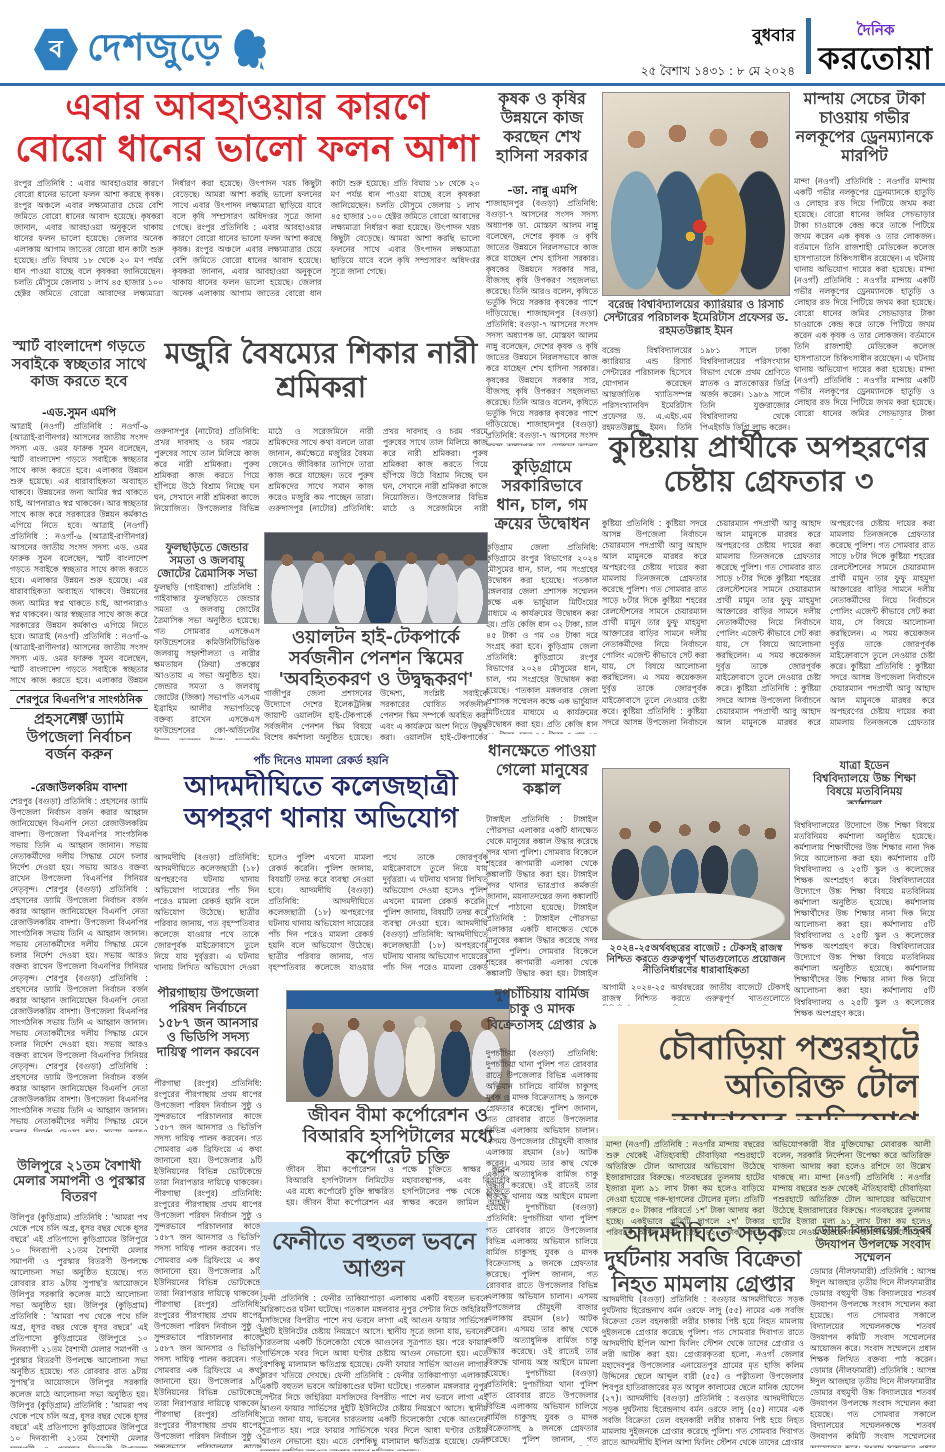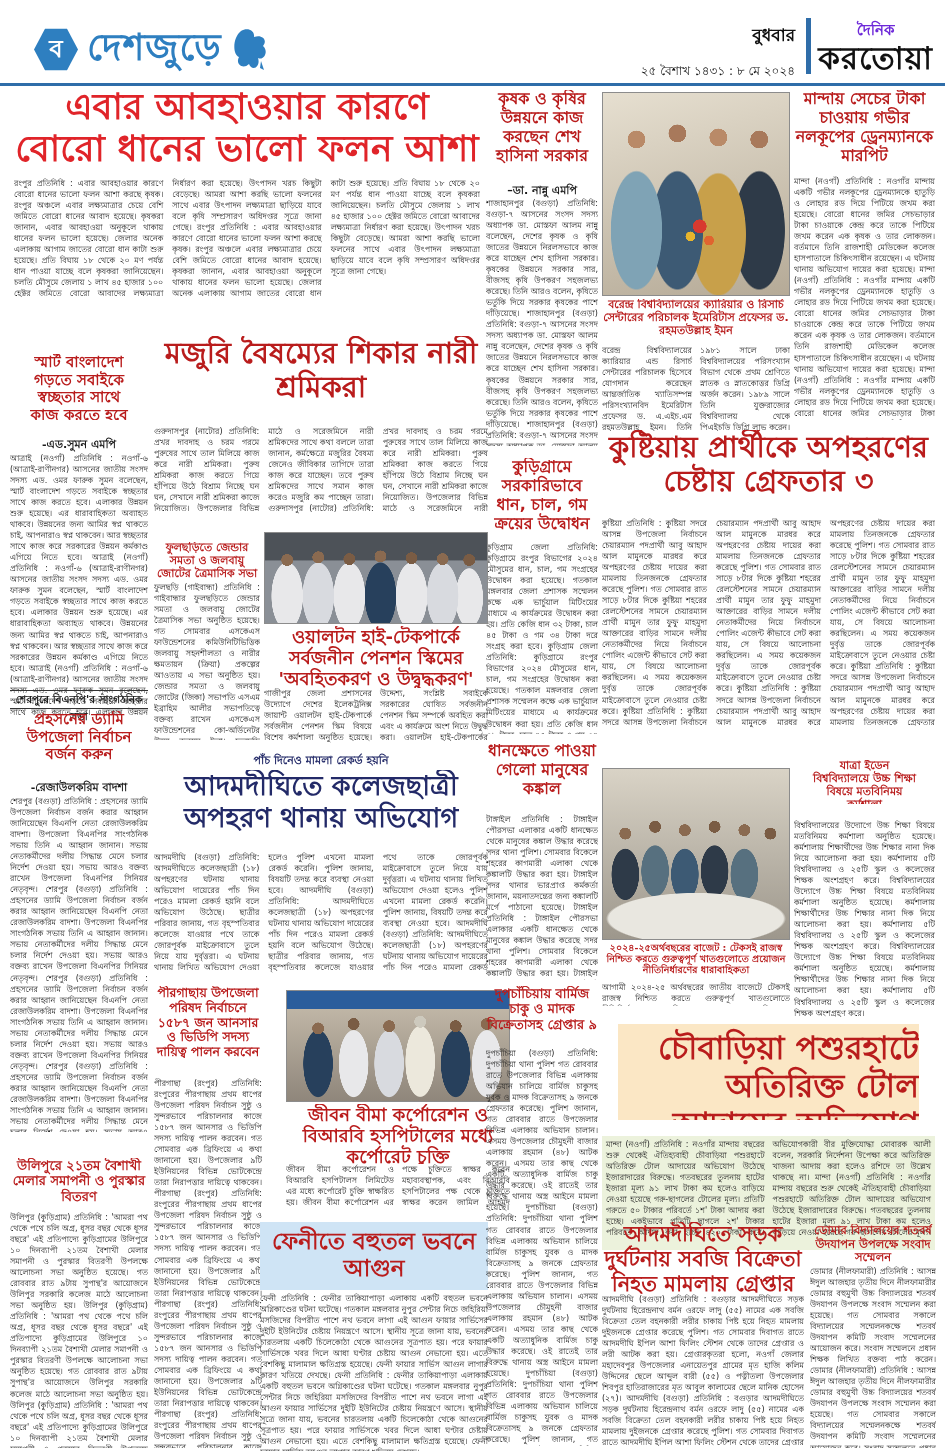--- a/index.html
+++ b/index.html
@@ -2,21 +2,21 @@
 <html><head>
 <meta charset="utf-8">
 <style>
   html,body{margin:0;padding:0;background:#fff;}
   .page{position:relative;width:945px;height:1452px;background:#fff;overflow:hidden;
         font-family:"DejaVu Sans","Liberation Sans",sans-serif;color:#1c1c1c;}
   .abs{position:absolute;}
   .bodytxt{font-size:8px;line-height:1.38;text-align:justify;color:#222;overflow:hidden;}
   .cols2{column-count:2;column-gap:8px;}
   .cols3{column-count:3;column-gap:9px;}
-  .hl{font-weight:bold;color:#b91c1c;text-align:center;line-height:1.18;overflow:hidden;}
+  .hl{font-weight:bold;color:#404040;text-align:center;line-height:1.18;overflow:hidden;}
   .byline{font-weight:bold;font-size:11px;text-align:center;}
   .kicker{font-weight:bold;font-size:11px;text-align:center;}
   .photo{border:1px solid #8c8c8c;overflow:hidden;}
   .hex{display:inline-flex;align-items:center;justify-content:center;width:44px;height:46px;
        background:#2e7fc0;color:#fff;font-size:24px;font-weight:bold;
        clip-path:polygon(25% 5%,75% 5%,100% 50%,75% 95%,25% 95%,0% 50%);}
   .ph-flowers{background:
      radial-gradient(circle 7px at 52% 66%,#d8392f 96%,transparent),
      radial-gradient(circle 5px at 47% 71%,#e8b52c 96%,transparent),
      radial-gradient(circle 5px at 57% 73%,#e0642f 96%,transparent),
@@ -117,21 +117,21 @@
     <div class="hl" style="font-size:11px;height:46px;margin-top:3px;">বরেন্দ্র বিশ্ববিদ্যালয়ের ক্যারিয়ার ও রিসার্চ সেন্টারের পরিচালক ইমেরিটাস প্রফেসর ড. রহমতউল্লাহ ইমন</div>
     <div class="bodytxt cols2" style="height:96px;">বরেন্দ্র বিশ্ববিদ্যালয়ের ক্যারিয়ার এন্ড রিসার্চ সেন্টারের পরিচালক হিসেবে যোগদান করেছেন আন্তর্জাতিক খ্যাতিসম্পন্ন পরিসংখ্যানবিদ ইমেরিটাস প্রফেসর ড. এ.এইচ.এম রহমতউল্লাহ ইমন। তিনি ১৯৮১ সালে ঢাকা বিশ্ববিদ্যালয়ের পরিসংখ্যান বিভাগ থেকে প্রথম শ্রেণিতে স্নাতক ও স্নাতকোত্তর ডিগ্রি অর্জন করেন। ১৯৮৯ সালে তিনি যুক্তরাজ্যের বিশ্ববিদ্যালয় থেকে পিএইচডি ডিগ্রি লাভ করেন। বরেন্দ্র বিশ্ববিদ্যালয়ের ক্যারিয়ার এন্ড রিসার্চ সেন্টারের পরিচালক হিসেবে যোগদান করেছেন আন্তর্জাতিক খ্যাতিসম্পন্ন পরিসংখ্যানবিদ ইমেরিটাস প্রফেসর ড. এ.এইচ.এম রহমতউল্লাহ ইমন। তিনি ১৯৮১ সালে ঢাকা বিশ্ববিদ্যালয়ের পরিসংখ্যান বিভাগ থেকে প্রথম শ্রেণিতে স্নাতক ও স্নাতকোত্তর ডিগ্রি অর্জন করেন। ১৯৮৯ সালে তিনি যুক্তরাজ্যের বিশ্ববিদ্যালয় থেকে পিএইচডি ডিগ্রি লাভ করেন।</div>
   </section>
 
   <section class="abs" style="left:794px;top:90px;width:141px;">
     <h2 class="hl" style="margin:0;font-size:16px;height:86px;">মান্দায় সেচের টাকা চাওয়ায় গভীর নলকূপের ড্রেনম্যানকে মারপিট</h2>
     <div class="bodytxt" style="height:244px;">মান্দা (নওগাঁ) প্রতিনিধি : নওগাঁর মান্দায় একটি গভীর নলকূপের ড্রেনম্যানকে হাতুড়ি ও লোহার রড দিয়ে পিটিয়ে জখম করা হয়েছে। বোরো ধানের জমির সেচভাড়ার টাকা চাওয়াকে কেন্দ্র করে তাকে পিটিয়ে জখম করেন এক কৃষক ও তার লোকজন। বর্তমানে তিনি রাজশাহী মেডিকেল কলেজ হাসপাতালে চিকিৎসাধীন রয়েছেন। এ ঘটনায় থানায় অভিযোগ দায়ের করা হয়েছে। মান্দা (নওগাঁ) প্রতিনিধি : নওগাঁর মান্দায় একটি গভীর নলকূপের ড্রেনম্যানকে হাতুড়ি ও লোহার রড দিয়ে পিটিয়ে জখম করা হয়েছে। বোরো ধানের জমির সেচভাড়ার টাকা চাওয়াকে কেন্দ্র করে তাকে পিটিয়ে জখম করেন এক কৃষক ও তার লোকজন। বর্তমানে তিনি রাজশাহী মেডিকেল কলেজ হাসপাতালে চিকিৎসাধীন রয়েছেন। এ ঘটনায় থানায় অভিযোগ দায়ের করা হয়েছে। মান্দা (নওগাঁ) প্রতিনিধি : নওগাঁর মান্দায় একটি গভীর নলকূপের ড্রেনম্যানকে হাতুড়ি ও লোহার রড দিয়ে পিটিয়ে জখম করা হয়েছে। বোরো ধানের জমির সেচভাড়ার টাকা চাওয়াকে কেন্দ্র করে তাকে পিটিয়ে জখম করেন এক কৃষক ও তার লোকজন। বর্তমানে তিনি রাজশাহী মেডিকেল কলেজ হাসপাতালে চিকিৎসাধীন রয়েছেন। এ ঘটনায় থানায় অভিযোগ দায়ের করা হয়েছে।</div>
   </section>
 
   <section class="abs" style="left:10px;top:338px;width:138px;">
-    <h2 class="hl" style="margin:16px;font-size:15px;height:66px;">স্মার্ট বাংলাদেশ গড়তে সবাইকে স্বচ্ছতার সাথে কাজ করতে হবে</h2>
+    <h2 class="hl" style="margin:0;font-size:15px;height:66px;">স্মার্ট বাংলাদেশ গড়তে সবাইকে স্বচ্ছতার সাথে কাজ করতে হবে</h2>
     <div class="byline" style="height:17px;">-এড.সুমন এমপি</div>
     <div class="bodytxt" style="height:264px;">আত্রাই (নওগাঁ) প্রতিনিধি : নওগাঁ-৬ (আত্রাই-রাণীনগর) আসনের জাতীয় সংসদ সদস্য এড. ওমর ফারুক সুমন বলেছেন, স্মার্ট বাংলাদেশ গড়তে সবাইকে স্বচ্ছতার সাথে কাজ করতে হবে। এলাকার উন্নয়ন শুরু হয়েছে। এর ধারাবাহিকতা অব্যাহত থাকবে। উন্নয়নের জন্য আমির স্বপ্ন থাকতে চাই, আপনারাও স্বপ্ন থাকবেন। আর স্বচ্ছতার সাথে কাজ করে সরকারের উন্নয়ন কর্মকাণ্ড এগিয়ে নিতে হবে। আত্রাই (নওগাঁ) প্রতিনিধি : নওগাঁ-৬ (আত্রাই-রাণীনগর) আসনের জাতীয় সংসদ সদস্য এড. ওমর ফারুক সুমন বলেছেন, স্মার্ট বাংলাদেশ গড়তে সবাইকে স্বচ্ছতার সাথে কাজ করতে হবে। এলাকার উন্নয়ন শুরু হয়েছে। এর ধারাবাহিকতা অব্যাহত থাকবে। উন্নয়নের জন্য আমির স্বপ্ন থাকতে চাই, আপনারাও স্বপ্ন থাকবেন। আর স্বচ্ছতার সাথে কাজ করে সরকারের উন্নয়ন কর্মকাণ্ড এগিয়ে নিতে হবে। আত্রাই (নওগাঁ) প্রতিনিধি : নওগাঁ-৬ (আত্রাই-রাণীনগর) আসনের জাতীয় সংসদ সদস্য এড. ওমর ফারুক সুমন বলেছেন, স্মার্ট বাংলাদেশ গড়তে সবাইকে স্বচ্ছতার সাথে কাজ করতে হবে। এলাকার উন্নয়ন শুরু হয়েছে। এর ধারাবাহিকতা অব্যাহত থাকবে। উন্নয়নের জন্য আমির স্বপ্ন থাকতে চাই, আপনারাও স্বপ্ন থাকবেন। আর স্বচ্ছতার সাথে কাজ করে সরকারের উন্নয়ন কর্মকাণ্ড এগিয়ে নিতে হবে।</div>
   </section>
 
   <section class="abs" style="left:154px;top:336px;width:334px;">
     <h1 class="hl" style="margin:0;font-size:29px;height:90px;">মজুরি বৈষম্যের শিকার নারী শ্রমিকরা</h1>
     <div class="bodytxt cols3" style="height:98px;">গুরুদাসপুর (নাটোর) প্রতিনিধি: প্রখর দাবদাহ ও চরম গরমে পুরুষের সাথে তাল মিলিয়ে কাজ করে নারী শ্রমিকরা। পুরুষ শ্রমিকরা কাজ করতে গিয়ে হাঁপিয়ে উঠে বিশ্রাম নিচ্ছে ঘন ঘন, সেখানে নারী শ্রমিকরা কাজে নিয়োজিত। উপজেলার বিভিন্ন মাঠে ও সরেজমিনে নারী শ্রমিকদের সাথে কথা বললে তারা জানান, কর্মক্ষেত্রে মজুরির বৈষম্য জেনেও জীবিকার তাগিদে তারা কাজ করে যাচ্ছেন। তবে পুরুষ শ্রমিকদের সাথে সমান কাজ করেও মজুরি কম পাচ্ছেন তারা। গুরুদাসপুর (নাটোর) প্রতিনিধি: প্রখর দাবদাহ ও চরম গরমে পুরুষের সাথে তাল মিলিয়ে কাজ করে নারী শ্রমিকরা। পুরুষ শ্রমিকরা কাজ করতে গিয়ে হাঁপিয়ে উঠে বিশ্রাম নিচ্ছে ঘন ঘন, সেখানে নারী শ্রমিকরা কাজে নিয়োজিত। উপজেলার বিভিন্ন মাঠে ও সরেজমিনে নারী শ্রমিকদের সাথে কথা বললে তারা জানান, কর্মক্ষেত্রে মজুরির বৈষম্য জেনেও জীবিকার তাগিদে তারা কাজ করে যাচ্ছেন। তবে পুরুষ শ্রমিকদের সাথে সমান কাজ করেও মজুরি কম পাচ্ছেন তারা।</div>
   </section>
 
   <section class="abs" style="left:602px;top:430px;width:333px;">

